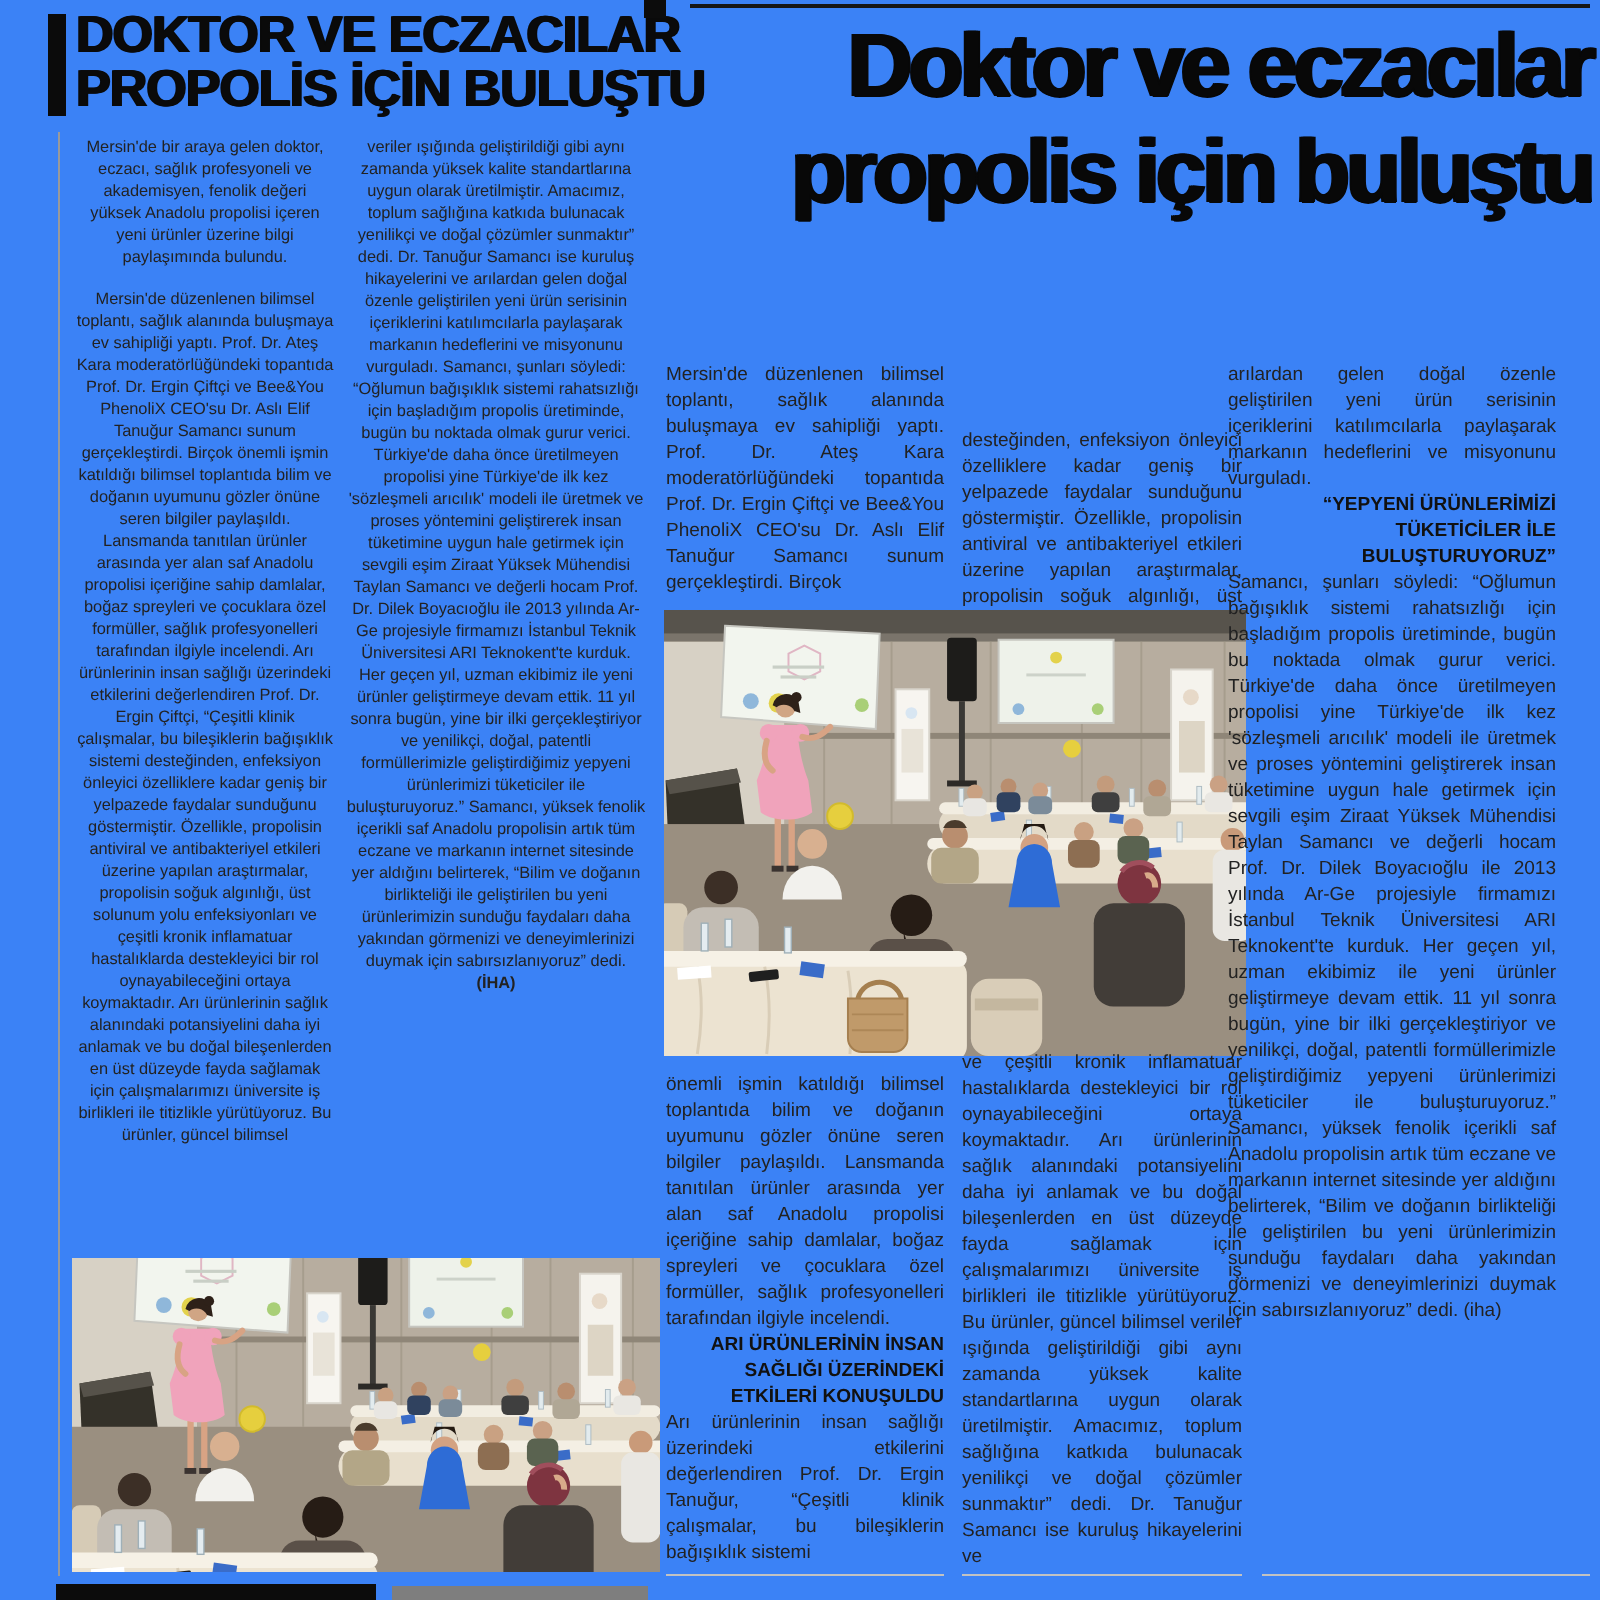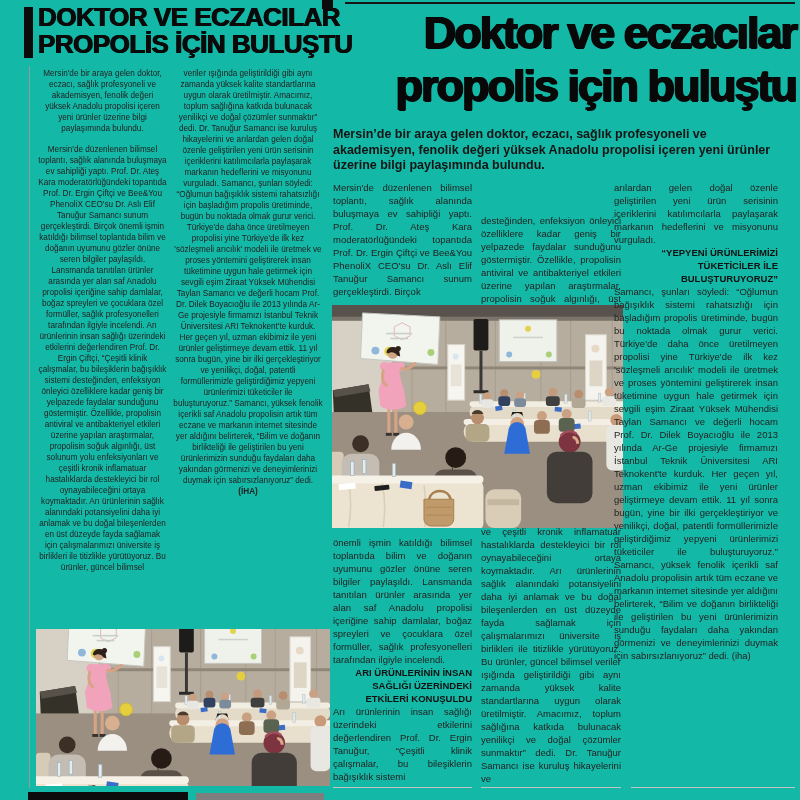--- a/index.html
+++ b/index.html
@@ -1,16 +1,16 @@
 <!DOCTYPE html>
 <html><head>
 <meta charset="utf-8">
 <style>
   html,body{margin:0;padding:0;background:#ffffff;}
-  #page{position:relative;width:800px;height:800px;background:#14b8a6;overflow:hidden;
+  #page{position:relative;width:800px;height:800px;background:#3b82f6;overflow:hidden;
         font-family:"Liberation Sans",sans-serif;color:#1c1c1c;}
   .abs{position:absolute;}
 
   
   .l-accent{left:24px;top:7px;width:9px;height:51px;background:#0b0b0b;}
   .l-rule-v{left:29px;top:66px;width:1px;height:722px;background:#9a9a9a;}
   .l-head{left:38px;top:4px;width:300px;font-size:26px;line-height:27px;font-weight:bold;
           letter-spacing:-0.5px;color:#0a0a0a;
           text-shadow:0.6px 0 0 #0a0a0a,-0.6px 0 0 #0a0a0a;}
   .l-head span{display:block;white-space:nowrap;}
@@ -233,21 +233,20 @@
   <div class="abs bar-gray"></div>
 
   <div class="abs r-tick"></div>
   <div class="abs r-rule-top"></div>
 
   <div class="abs r-head">
     <span>Doktor ve eczacılar</span>
     <span>propolis için buluştu</span>
   </div>
 
-  <div class="abs r-lede">Mersin’de bir araya gelen doktor, eczacı, sağlık profesyoneli ve akademisyen, fenolik değeri yüksek Anadolu propolisi içeren yeni ürünler üzerine bilgi paylaşımında bulundu.</div>
 
   <div class="abs r-body rc1t">Mersin'de düzenlenen bilimsel toplantı, sağlık alanında buluşmaya ev sahipliği yaptı. Prof. Dr. Ateş Kara moderatörlüğündeki topantıda Prof. Dr. Ergin Çiftçi ve Bee&amp;You PhenoliX CEO'su Dr. Aslı Elif Tanuğur Samancı sunum gerçekleştirdi. Birçok</div>
   <div class="abs r-body rc2t">desteğinden, enfeksiyon önleyici özelliklere kadar geniş bir yelpazede faydalar sunduğunu göstermiştir. Özellikle, propolisin antiviral ve antibakteriyel etkileri üzerine yapılan araştırmalar, propolisin soğuk algınlığı, üst solunum yolu enfeksiyonları</div>
 
   <div class="abs photo photo-right">
     <svg viewBox="0 0 300 225" preserveAspectRatio="xMidYMid slice">
         <use href="#confScene"></use>
       </svg>
   </div>
 

